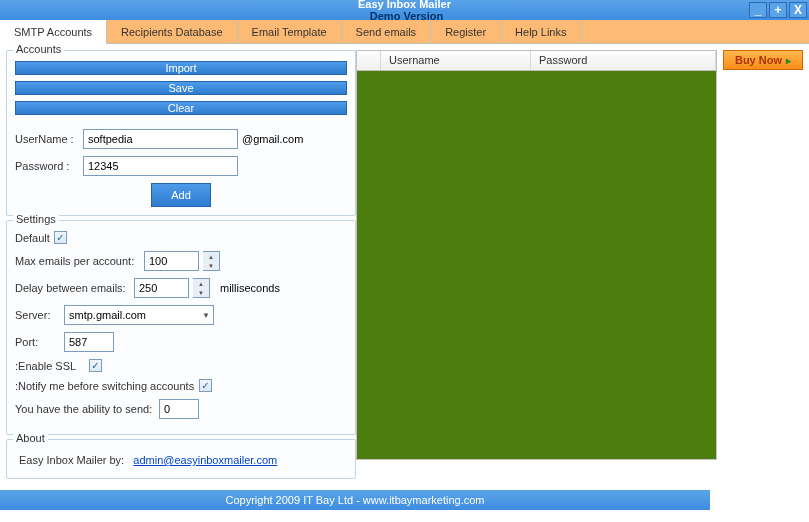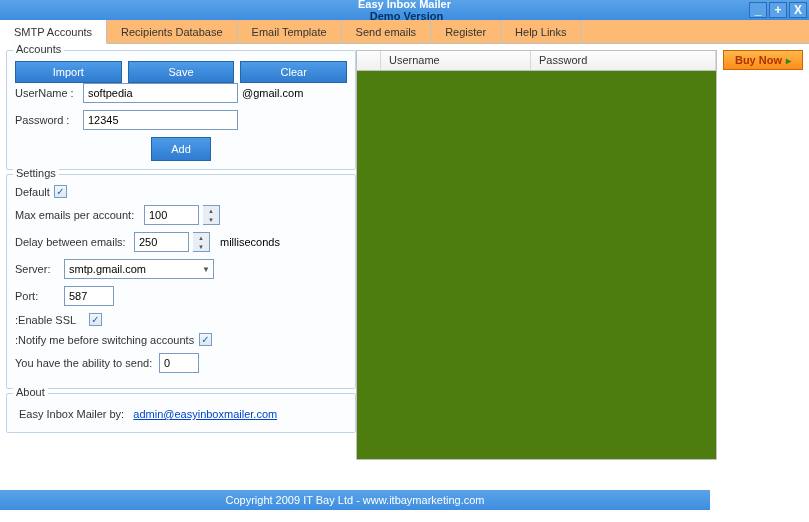--- a/index.html
+++ b/index.html
@@ -9,21 +9,21 @@
 .win-controls { position: absolute; right: 2px; top: 2px; display: flex; gap: 2px; }
 .win-btn { width: 18px; height: 16px; background: #5aa3e8; border: 1px solid #2a6cb8; color: #fff; display: flex; align-items: center; justify-content: center; font-size: 12px; font-weight: bold; cursor: pointer; }
 .tabrow { display: flex; background: #fdba74; border-bottom: 1px solid #c0c0c0; height: 24px; }
 .tab { padding: 4px 14px; border-right: 1px solid #c0c0c0; color: #333; cursor: pointer; display: flex; align-items: center; }
 .tab.active { background: #fff; border-bottom: 1px solid #fff; margin-bottom: -1px; }
 .content { display: flex; padding: 6px; gap: 0; height: 455px; }
 .left { width: 350px; display: flex; flex-direction: column; gap: 4px; }
 .right { flex: 1; display: flex; gap: 6px; align-items: flex-start; }
 .groupbox { border: 1px solid #c0d4e8; border-radius: 2px; padding: 10px 8px 8px 8px; position: relative; background: #fcfdff; }
 .groupbox .legend { position: absolute; top: -8px; left: 6px; background: #fcfdff; padding: 0 3px; color: #333; }
-.btn-row { display: flex; gap: 6px; margin-bottom: 0; }
+.btn-row { display: flex; gap: 6px; margin-bottom: 14px; flex-direction: column; }
 .blue-btn { flex: 1; height: 22px; background: linear-gradient(#4d9be8, #2f7cd0); border: 1px solid #2566a8; color: #fff; cursor: pointer; font-size: 11px; }
 .blue-btn.big { width: 60px; height: 24px; flex: none; }
 .form-row { display: flex; align-items: center; margin-bottom: 7px; gap: 4px; }
 .form-row label { color: #333; }
 input[type=text].field { border: 1px solid #7a9cc0; height: 20px; padding: 2px 4px; background: #fff; }
 .num-field { width: 55px; border: 1px solid #7a9cc0; height: 20px; padding: 2px 4px; }
 .spinner { display: flex; flex-direction: column; border: 1px solid #7a9cc0; border-left: none; }
 .spin { width: 16px; height: 9px; background: #e8eef6; display: flex; align-items: center; justify-content: center; font-size: 6px; cursor: pointer; color: #555; }
 .combo { border: 1px solid #7a9cc0; height: 20px; width: 150px; display: flex; align-items: center; padding: 0 4px; position: relative; background: #fff; }
 .combo .arrow { position: absolute; right: 3px; font-size: 8px; color: #555; }

